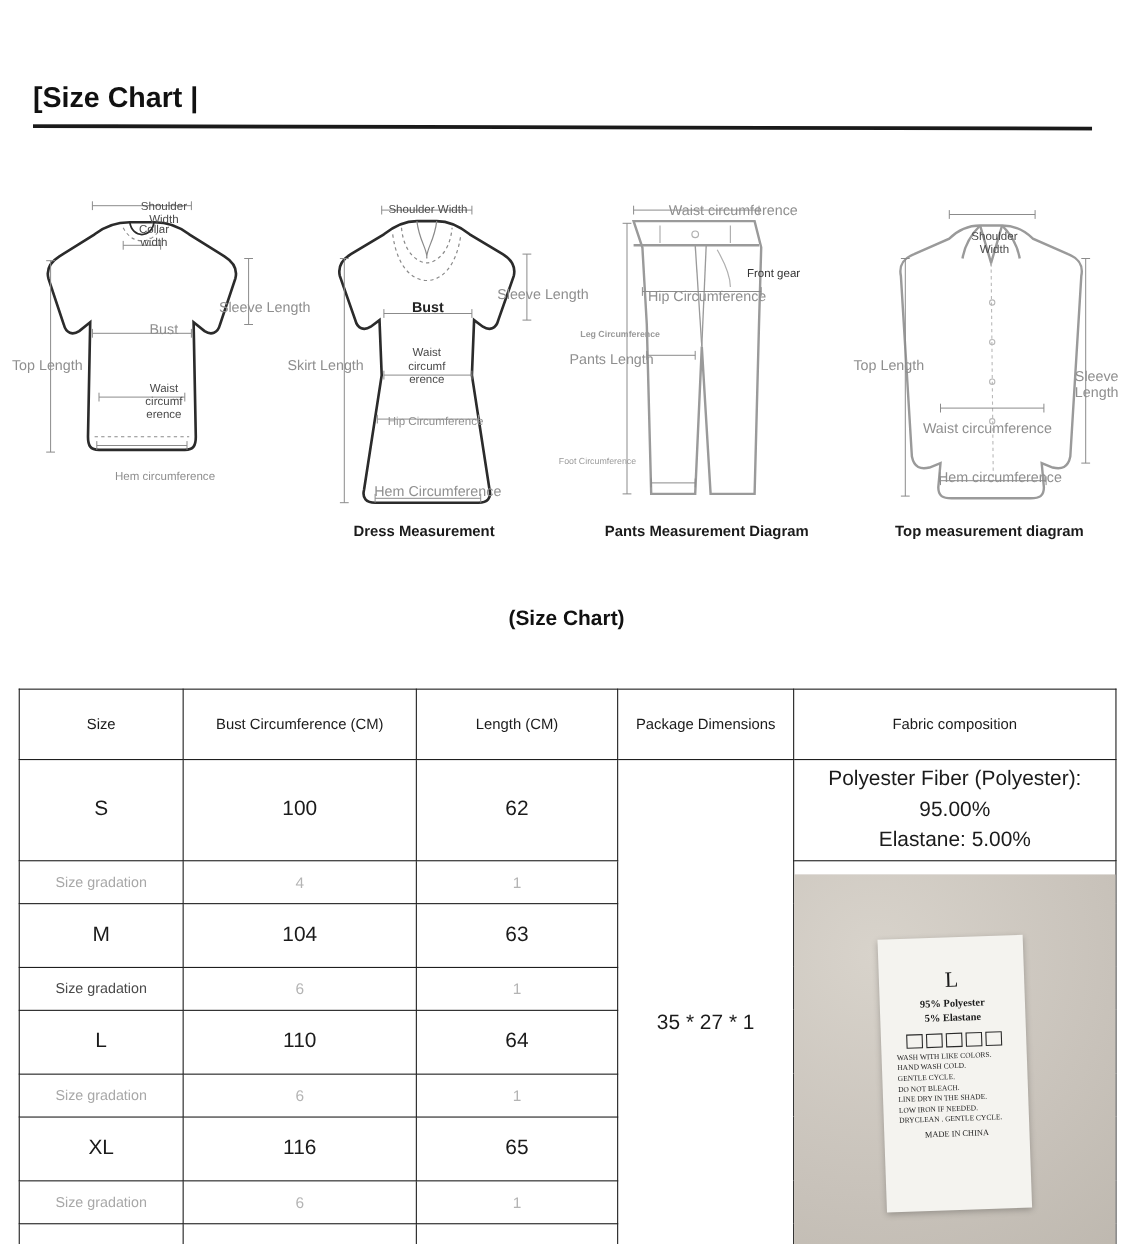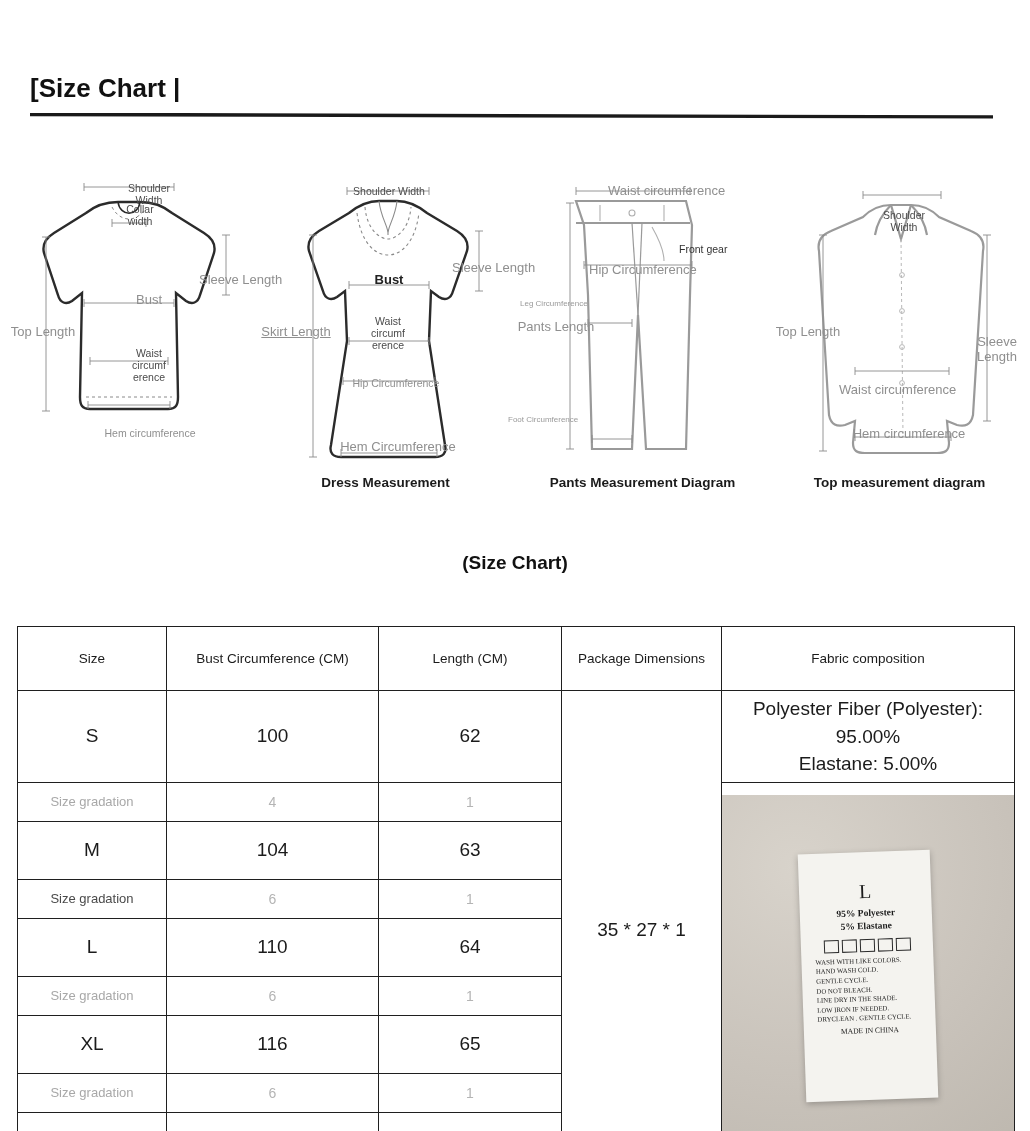--- a/index.html
+++ b/index.html
@@ -327,21 +327,21 @@
           <path d="M86 212 L86 220"></path>
           <path d="M178 212 L178 220"></path>
         <path d="M84 288 L180 288"></path>
           <path d="M84 284 L84 292"></path>
           <path d="M180 284 L180 292"></path>
       </g>
     </svg>
     <div class="lbl" style="left:94px; top:20px; width:76px;">Shoulder Width</div>
     <div class="lbl big grey" style="left:195px; top:96px; width:96px; text-align:left;">Sleeve Length</div>
     <div class="lbl big bold" style="left:96px; top:108px; width:72px;">Bust</div>
-    <div class="lbl big grey" style="left:-16px; top:160px; width:110px;text-decoration:underline;">Skirt Length</div>
+    <div class="lbl big grey" style="left:-16px; top:160px; width:110px;">Skirt Length</div>
     <div class="lbl" style="left:100px; top:150px; width:62px;">Waist
 circumf
 erence</div>
     <div class="lbl grey" style="left:76px; top:212px; width:126px;">Hip Circumference</div>
     <div class="lbl big grey" style="left:66px; top:275px; width:150px;">Hem Circumference</div>
     <div class="caption" style="bottom:28px;">Dress Measurement</div>
   </div>
 
   <div class="diagram">
     <svg width="257" height="320" viewBox="0 0 257 320">
@@ -372,21 +372,21 @@
           <path d="M118 154 L118 162"></path>
         <path d="M78 274 L118 274"></path>
           <path d="M78 270 L78 278"></path>
           <path d="M118 270 L118 278"></path>
       </g>
     </svg>
     <div class="lbl big grey" style="left:94px; top:19px; width:170px; text-align:left;">Waist circumference</div>
     <div class="lbl" style="left:165px; top:78px; width:72px; text-align:left; color:#333;">Front gear</div>
     <div class="lbl big grey" style="left:75px; top:98px; width:160px; text-align:left;">Hip Circumference</div>
     <div class="lbl big grey" style="left:-14px; top:155px; width:112px;">Pants Length</div>
-    <div class="lbl tiny" style="left:6px; top:134px; width:80px; text-align:left;">Leg Circumference</div>
+    <div class="lbl tiny" style="left:6px; top:134px; width:80px; text-align:right;font-weight:bold;">Leg Circumference</div>
     <div class="lbl tiny" style="left:-6px; top:250px; width:96px; text-align:left;">Foot Circumference</div>
     <div class="caption" style="bottom:28px;">Pants Measurement Diagram</div>
   </div>
 
   <div class="diagram">
     <svg width="257" height="320" viewBox="0 0 257 320">
       <g fill="none" stroke="#9a9a9a" stroke-width="2.2">
         <path d="M92 52 C100 44 110 40 120 40 L140 40 C150 40 160 44 168 52
                  L200 66 C210 70 214 76 212 86 L202 250 C200 260 194 262 186 260 L176 256
                  L178 278 C178 286 174 288 166 288 L94 288 C86 288 82 286 82 278

